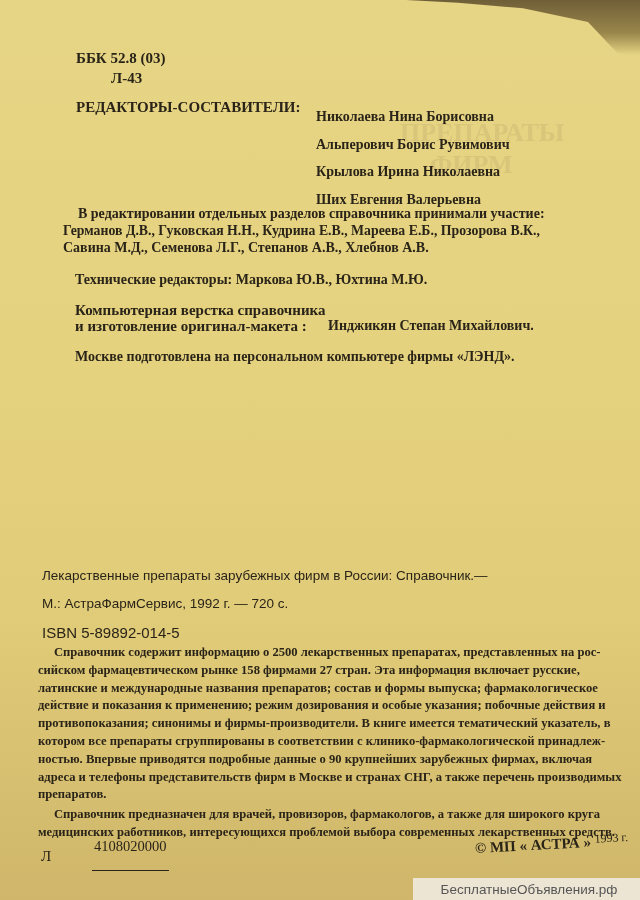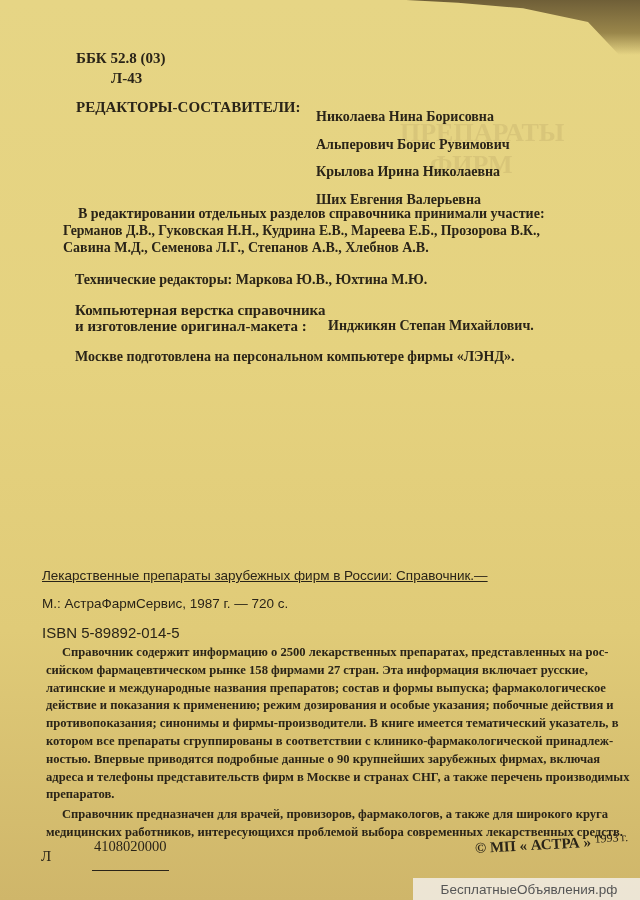--- a/index.html
+++ b/index.html
@@ -20,21 +20,21 @@
     opacity:.85;
   }
   .ghost { position:absolute; color:rgba(120,100,60,.12); font-weight:bold; }
   .abs { position:absolute; white-space:nowrap; }
   .b { font-weight:bold; }
   .t15 { font-size:15px; }
   .t14 { font-size:14px; }
   .t13 { font-size:15px; }
   .sans { font-family:"Liberation Sans","DejaVu Sans",sans-serif; }
   .editors-names div { line-height:19.5px;margin-top:8px; }
-  .para { font-size:12.6px; line-height:17.8px; font-weight:bold;margin-left:8px; }
+  .para { font-size:12.6px; line-height:17.8px; font-weight:bold; }
   .frac { position:absolute; left:92px; top:838px; text-align:center; font-size:14.5px; }
   .frac .num { border-bottom:1.3px solid #2a2418; padding:0 2px 15px; }
   .frac .den { padding-top:2px;margin-top:43px; }
   .watermark {
     position:absolute; left:413px; top:878px; width:232px; height:22px;
     background:rgba(240,236,226,.88);
     font-family:"Liberation Sans","DejaVu Sans",sans-serif; font-size:13.5px; color:#555;
     display:flex; align-items:center; justify-content:center;
   }
 </style>
@@ -63,22 +63,22 @@
   <div class="abs t14 b" style="left:63px;top:240px;">Савина М.Д., Семенова Л.Г., Степанов А.В., Хлебнов А.В.</div>
 
   <div class="abs t14 b" style="left:75px;top:272px;">Технические редакторы: Маркова Ю.В., Юхтина М.Ю.</div>
 
   <div class="abs t13 b" style="left:75px;top:302px;">Компьютерная верстка справочника</div>
   <div class="abs t13 b" style="left:75px;top:318px;">и изготовление оригинал-макета :</div>
   <div class="abs t14 b" style="left:328px;top:318px;">Инджикян Степан Михайлович.</div>
 
   <div class="abs t14 b" style="left:75px;top:349px;">Москве подготовлена на персональном компьютере фирмы «ЛЭНД».</div>
 
-  <div class="abs sans" style="left:42px;top:568px;font-size:13.5px;text-decoration:underline;">Лекарственные препараты зарубежных фирм в России: Справочник.—</div>
-  <div class="abs sans" style="left:42px;top:596px;font-size:13.5px;">М.: АстраФармСервис, 1987 г. — 720 с.</div>
+  <div class="abs sans" style="left:42px;top:568px;font-size:13.5px;">Лекарственные препараты зарубежных фирм в России: Справочник.—</div>
+  <div class="abs sans" style="left:42px;top:596px;font-size:13.5px;">М.: АстраФармСервис, 1992 г. — 720 с.</div>
   <div class="abs sans" style="left:42px;top:624px;font-size:15px;">ISBN 5-89892-014-5</div>
 
   <div class="abs para" style="left:38px;top:644px;">
     <div style="padding-left:16px">Справочник содержит информацию о 2500 лекарственных препаратах, представленных на рос-</div>
     <div>сийском фармацевтическом рынке 158 фирмами 27 стран. Эта информация включает русские,</div>
     <div>латинские и международные названия препаратов; состав и формы выпуска; фармакологическое</div>
     <div>действие и показания к применению; режим дозирования и особые указания; побочные действия и</div>
     <div>противопоказания; синонимы и фирмы-производители. В книге имеется тематический указатель, в</div>
     <div>котором все препараты сгруппированы в соответствии с клинико-фармакологической принадлеж-</div>
     <div>ностью. Впервые приводятся подробные данные о 90 крупнейших зарубежных фирмах, включая</div>

